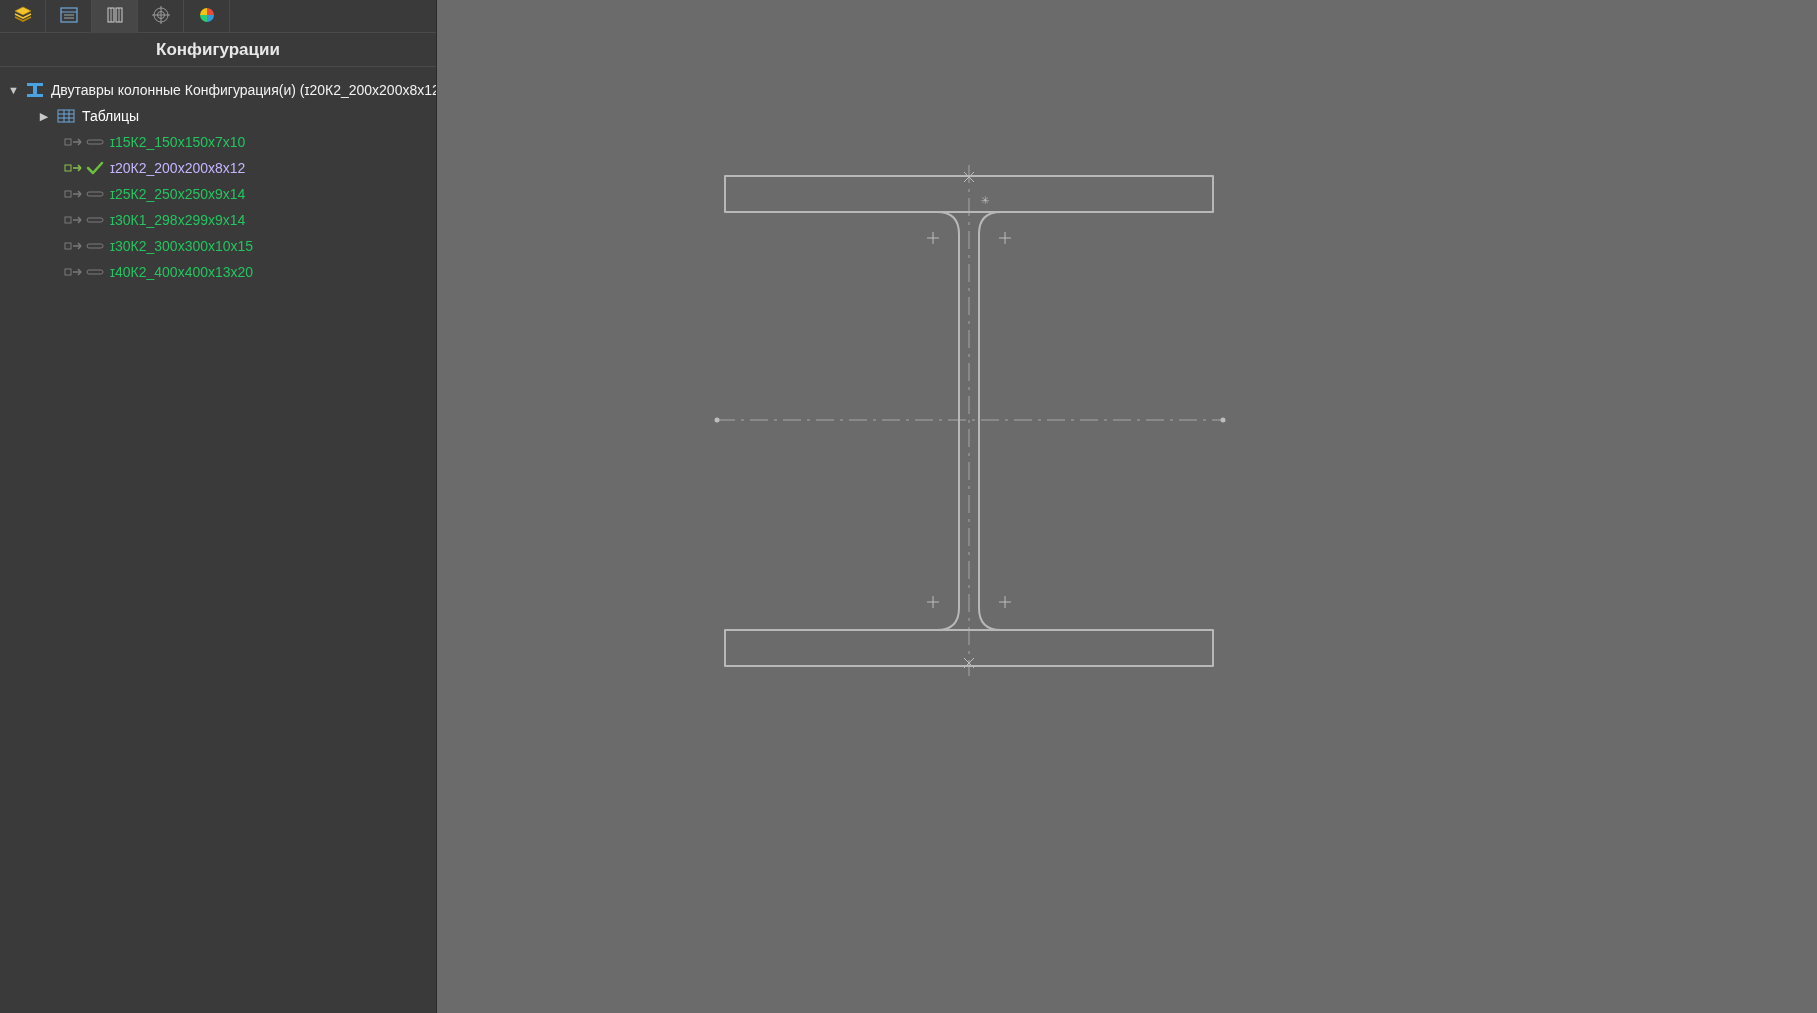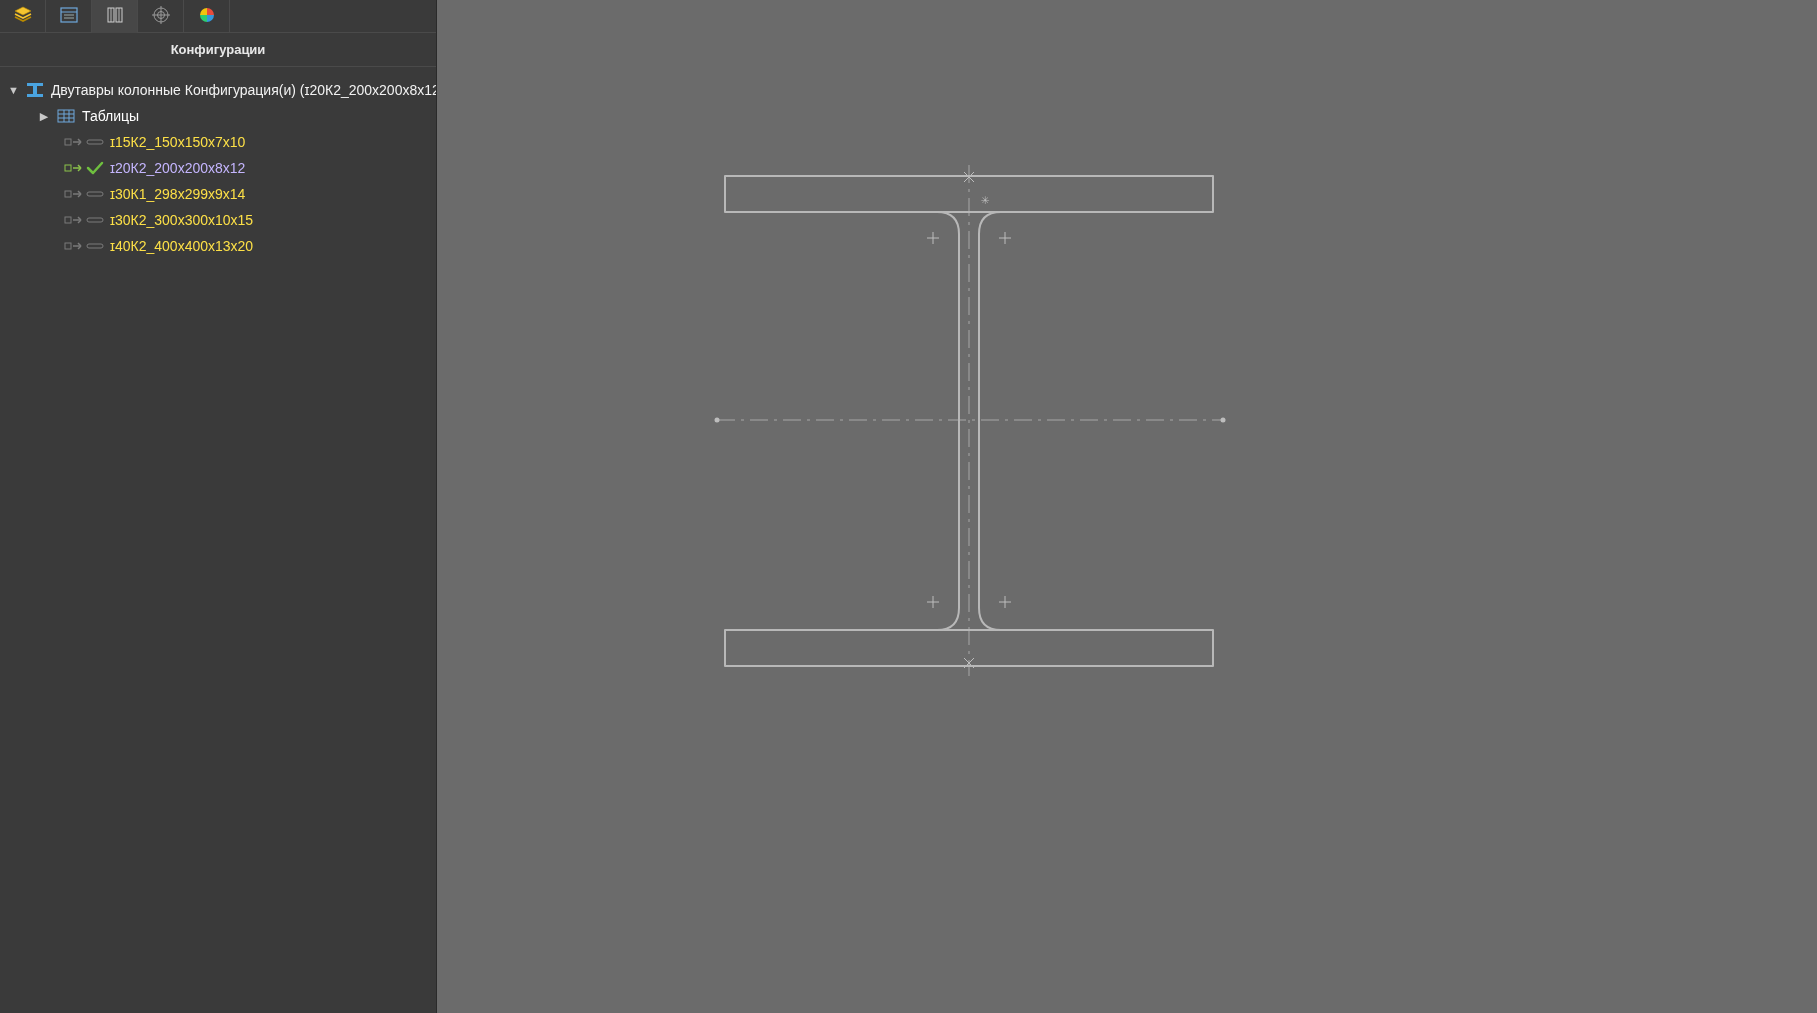--- a/index.html
+++ b/index.html
@@ -41,21 +41,21 @@
     border-right: 1px solid #4a4a4a;
     cursor: pointer;
   }
   .tab-btn.active {
     background: #474747;
   }
   .panel-title {
     height: 34px;
     line-height: 34px;
     text-align: center;
-    font-size: 13px;
+    font-size: 17px;
     font-weight: 600;
     color: #e8e8e8;
     border-bottom: 1px solid #4a4a4a;
   }
   .tree {
     padding-top: 10px;
     font-size: 14px;
     white-space: nowrap;
   }
   .tree-row {
@@ -101,21 +101,21 @@
     margin-right: 6px;
   }
   .cfg-row .check {
     width: 18px;
     height: 14px;
     margin-right: 6px;
     display: none;
   }
   .cfg-row.active .check { display: inline-flex; }
   .cfg-row .cfg-label {
-    color: #fde047;
+    color: #22c55e;
   }
   .cfg-row.active .cfg-label {
     color: #c4b5fd;
     font-weight: 500;
   }
   .cfg-row.active .mini1 rect, .cfg-row.active .mini1 line { stroke:#8bc34a !important; }
 
   .collapse-handle {
     position: absolute;
     right: -12px;
@@ -261,20 +261,32 @@
                 <line x1="9" y1="7" x2="17" y2="7" stroke="#8bc34a" stroke-width="1.5"></line>
                 <line x1="14" y1="4" x2="17" y2="7" stroke="#8bc34a" stroke-width="1.5"></line>
                 <line x1="14" y1="10" x2="17" y2="7" stroke="#8bc34a" stroke-width="1.5"></line>
               </svg></span>
             <span class="check">
               <svg width="18" height="14" viewBox="0 0 18 14">
                 <path d="M2 7 L7 12 L16 2" fill="none" stroke="#6fbf3f" stroke-width="2.5" stroke-linecap="round" stroke-linejoin="round"></path>
               </svg>
             </span>
             <span class="cfg-label">ɪ20К2_200х200х8х12</span>
+          </div>
+          <div class="cfg-row">
+            <span class="mini1"><svg width="18" height="14" viewBox="0 0 18 14">
+                <rect x="1" y="4" width="6" height="6" fill="none" stroke="#7a7a7a"></rect>
+                <line x1="9" y1="7" x2="17" y2="7" stroke="#7a7a7a" stroke-width="1.5"></line>
+                <line x1="14" y1="4" x2="17" y2="7" stroke="#7a7a7a" stroke-width="1.5"></line>
+                <line x1="14" y1="10" x2="17" y2="7" stroke="#7a7a7a" stroke-width="1.5"></line>
+              </svg></span>
+            <span class="mini2"><svg width="18" height="14" viewBox="0 0 18 14">
+                <rect x="1" y="5" width="16" height="4" rx="2" fill="none" stroke="#7a7a7a"></rect>
+              </svg></span>
+            <span class="cfg-label">ɪ25К2_250х250х9х14</span>
           </div>
           <div class="cfg-row">
             <span class="mini1"><svg width="18" height="14" viewBox="0 0 18 14">
                 <rect x="1" y="4" width="6" height="6" fill="none" stroke="#7a7a7a"></rect>
                 <line x1="9" y1="7" x2="17" y2="7" stroke="#7a7a7a" stroke-width="1.5"></line>
                 <line x1="14" y1="4" x2="17" y2="7" stroke="#7a7a7a" stroke-width="1.5"></line>
                 <line x1="14" y1="10" x2="17" y2="7" stroke="#7a7a7a" stroke-width="1.5"></line>
               </svg></span>
             <span class="mini2"><svg width="18" height="14" viewBox="0 0 18 14">
                 <rect x="1" y="5" width="16" height="4" rx="2" fill="none" stroke="#7a7a7a"></rect>

